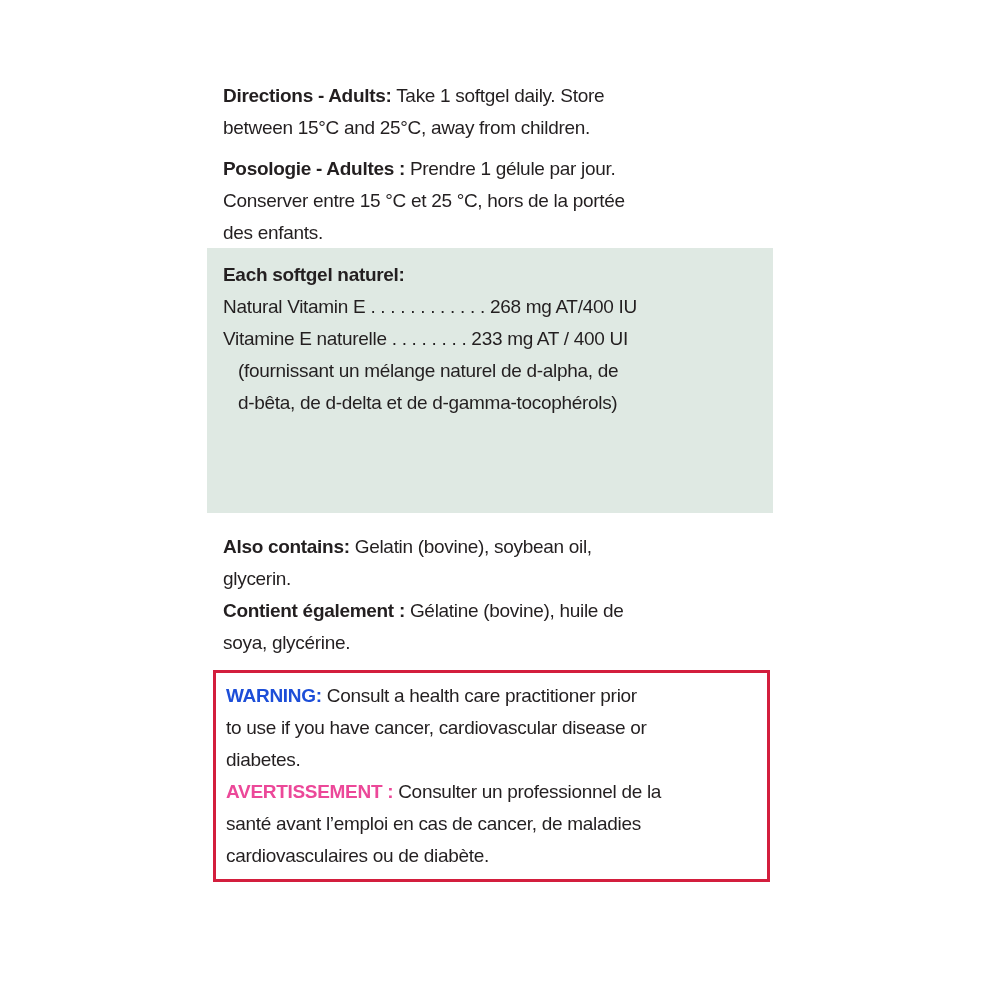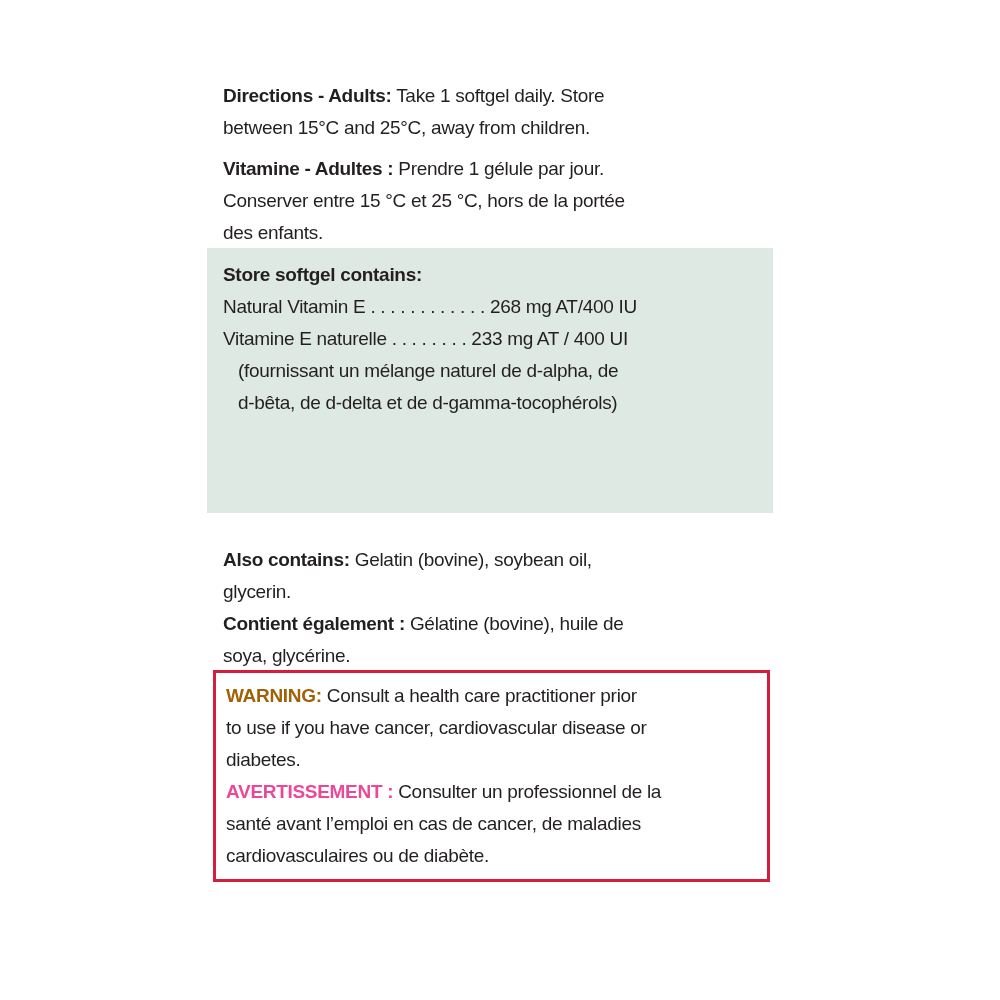--- a/index.html
+++ b/index.html
@@ -35,21 +35,21 @@
     height: 265px;
     box-sizing: border-box;
     padding: 11px 12px 0 16px;
   }
   .heading { font-weight: 700; }
   .indent { margin-left: 15px; }
 
   .sec-also {
     position: absolute;
     left: 223px;
-    top: 544px;
+    top: 531px;
     width: 545px;
   }
 
   .warning-box {
     position: absolute;
     left: 213px;
     top: 670px;
     width: 557px;
     height: 212px;
     box-sizing: border-box;
@@ -61,42 +61,42 @@
   .warn-lbl { font-weight: 700; }
 </style>
 </head>
 <body>
 
 <div class="page" style="color: rgb(35, 31, 32); background: rgb(255, 255, 255);">
 
   <section class="sec-directions">
     <p><span class="lbl">Directions - Adults:</span> <span class="ml">Take 1 softgel daily. Store
 between 15°C and 25°C, away from children.</span></p>
-    <p class="fr-gap"><span class="lbl">Vitamine - Adultes :</span> <span class="ml">Prendre 1 gélule par jour.
+    <p class="fr-gap"><span class="lbl">Posologie - Adultes :</span> <span class="ml">Prendre 1 gélule par jour.
 Conserver entre 15 °C et 25 °C, hors de la portée
 des enfants.</span></p>
   </section>
 
   <section class="green-panel" style="background: rgb(223, 233, 227);">
-    <p class="heading">Store softgel contains:</p>
+    <p class="heading">Each softgel naturel:</p>
     <p><span>Natural Vitamin E</span> <span>. . . . . . . . . . . .</span> <span>268 mg AT/400 IU</span></p>
     <p><span>Vitamine E naturelle</span> <span>. . . . . . . .</span> <span>233 mg AT / 400 UI</span></p>
     <p class="indent ml">(fournissant un mélange naturel de d-alpha, de
 d-bêta, de d-delta et de d-gamma-tocophérols)</p>
   </section>
 
   <section class="sec-also">
     <p><span class="lbl">Also contains:</span> <span class="ml">Gelatin (bovine), soybean oil,
 glycerin.</span></p>
     <p><span class="lbl">Contient également :</span> <span class="ml">Gélatine (bovine), huile de
 soya, glycérine.</span></p>
   </section>
 
   <section class="warning-box" style="border-color: rgb(211, 30, 61);">
-    <p><span class="warn-lbl" style="color: #a16207;">WARNING:</span> <span class="ml">Consult a health care practitioner prior
+    <p><span class="warn-lbl" style="color: #1d4ed8;">WARNING:</span> <span class="ml">Consult a health care practitioner prior
 to use if you have cancer, cardiovascular disease or
 diabetes.</span></p>
     <p><span class="warn-lbl" style="color: #ec4899;">AVERTISSEMENT :</span> <span class="ml">Consulter un professionnel de la
 santé avant l’emploi en cas de cancer, de maladies
 cardiovasculaires ou de diabète.</span></p>
   </section>
 
 </div>
 
 </body></html>

